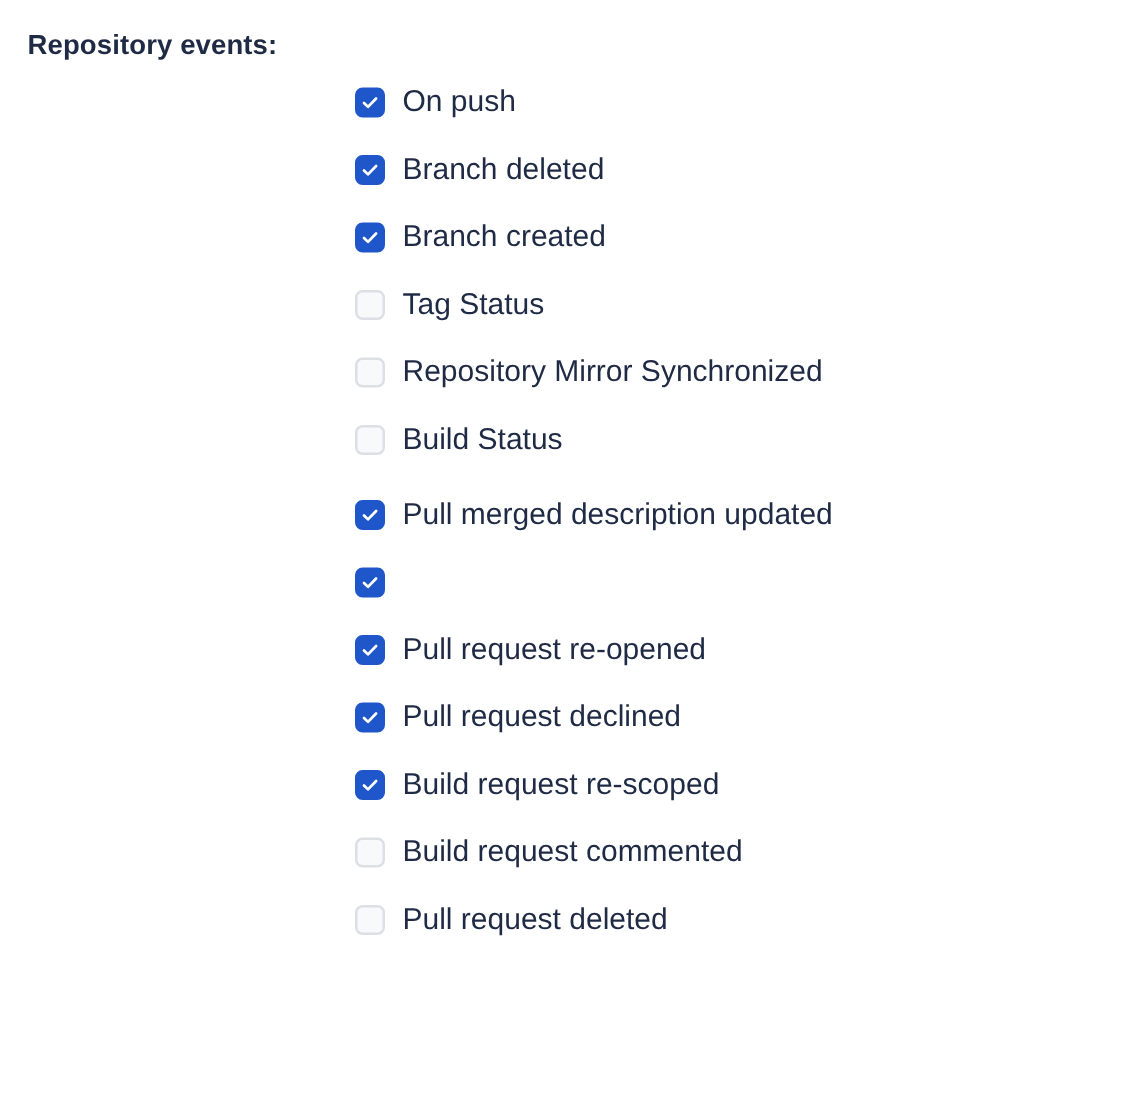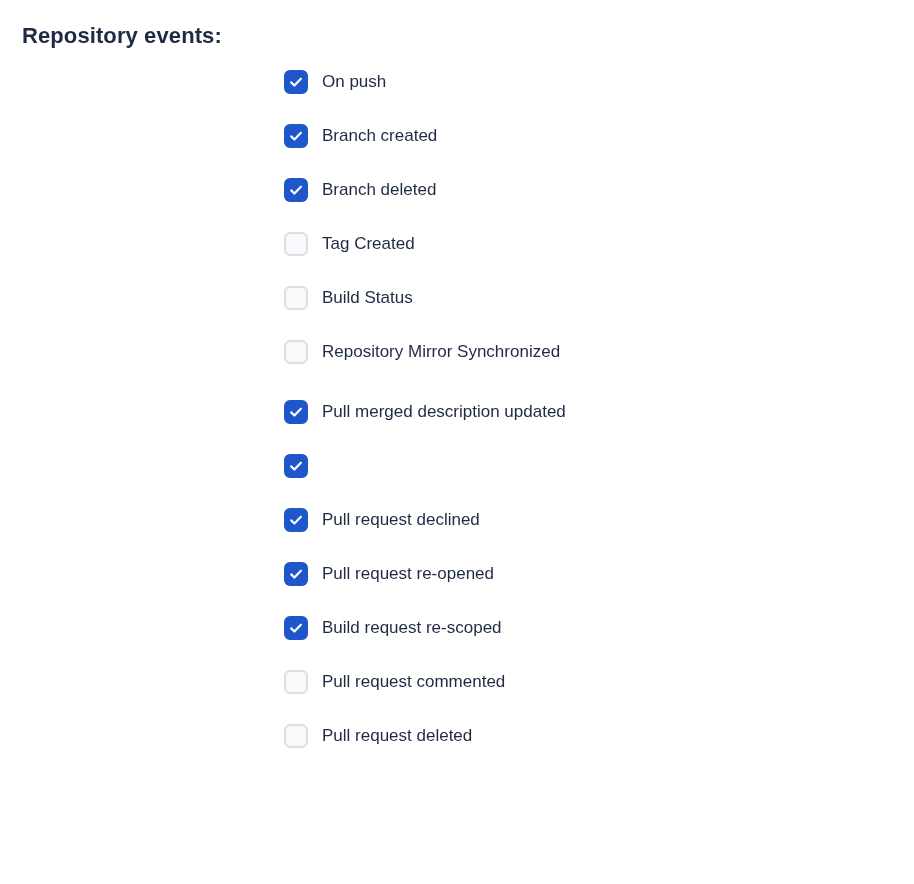--- a/index.html
+++ b/index.html
@@ -78,21 +78,21 @@
     height: 20px;
     display: block;
   }
   .checkbox.checked .tick svg {
     display: block;
     width: 20px;
     height: 20px;
   }
   .option-label {
     margin-left: 14px;
-    font-size: 17px;
+    font-size: 24px;
     line-height: 26px;
     font-weight: normal;
     color: #1f2a44;
     white-space: nowrap;
   }
 </style>
 </head>
 <body>
 
 <div class="page">
@@ -111,43 +111,43 @@
           <span class="option-label">On push</span>
         </li>
         <li class="option-row">
           <span class="checkbox checked" role="checkbox" aria-checked="true">
             <span class="tick">
               <svg viewBox="0 0 20 20">
                 <path d="M5.2 10.4 L8.4 13.5 L14.9 6.8" fill="none" stroke="#ffffff" stroke-width="2.2" stroke-linecap="round" stroke-linejoin="round"></path>
               </svg>
             </span>
           </span>
+          <span class="option-label">Branch deleted</span>
+        </li>
+        <li class="option-row">
+          <span class="checkbox checked" role="checkbox" aria-checked="true">
+            <span class="tick">
+              <svg viewBox="0 0 20 20">
+                <path d="M5.2 10.4 L8.4 13.5 L14.9 6.8" fill="none" stroke="#ffffff" stroke-width="2.2" stroke-linecap="round" stroke-linejoin="round"></path>
+              </svg>
+            </span>
+          </span>
           <span class="option-label">Branch created</span>
         </li>
         <li class="option-row">
-          <span class="checkbox checked" role="checkbox" aria-checked="true">
-            <span class="tick">
-              <svg viewBox="0 0 20 20">
-                <path d="M5.2 10.4 L8.4 13.5 L14.9 6.8" fill="none" stroke="#ffffff" stroke-width="2.2" stroke-linecap="round" stroke-linejoin="round"></path>
-              </svg>
-            </span>
-          </span>
-          <span class="option-label">Branch deleted</span>
-        </li>
-        <li class="option-row">
-          <span class="checkbox unchecked" role="checkbox" aria-checked="false"></span>
-          <span class="option-label">Tag Created</span>
+          <span class="checkbox unchecked" role="checkbox" aria-checked="false"></span>
+          <span class="option-label">Tag Status</span>
+        </li>
+        <li class="option-row">
+          <span class="checkbox unchecked" role="checkbox" aria-checked="false"></span>
+          <span class="option-label">Repository Mirror Synchronized</span>
         </li>
         <li class="option-row">
           <span class="checkbox unchecked" role="checkbox" aria-checked="false"></span>
           <span class="option-label">Build Status</span>
-        </li>
-        <li class="option-row">
-          <span class="checkbox unchecked" role="checkbox" aria-checked="false"></span>
-          <span class="option-label">Repository Mirror Synchronized</span>
         </li>
       </ul>
   </div>
 
   <div class="section section-pullrequest">
     <ul class="options">
         <li class="option-row">
           <span class="checkbox checked" role="checkbox" aria-checked="true">
             <span class="tick">
               <svg viewBox="0 0 20 20">
@@ -167,45 +167,45 @@
           </span>
         </li>
         <li class="option-row">
           <span class="checkbox checked" role="checkbox" aria-checked="true">
             <span class="tick">
               <svg viewBox="0 0 20 20">
                 <path d="M5.2 10.4 L8.4 13.5 L14.9 6.8" fill="none" stroke="#ffffff" stroke-width="2.2" stroke-linecap="round" stroke-linejoin="round"></path>
               </svg>
             </span>
           </span>
+          <span class="option-label">Pull request re-opened</span>
+        </li>
+        <li class="option-row">
+          <span class="checkbox checked" role="checkbox" aria-checked="true">
+            <span class="tick">
+              <svg viewBox="0 0 20 20">
+                <path d="M5.2 10.4 L8.4 13.5 L14.9 6.8" fill="none" stroke="#ffffff" stroke-width="2.2" stroke-linecap="round" stroke-linejoin="round"></path>
+              </svg>
+            </span>
+          </span>
           <span class="option-label">Pull request declined</span>
         </li>
         <li class="option-row">
           <span class="checkbox checked" role="checkbox" aria-checked="true">
             <span class="tick">
               <svg viewBox="0 0 20 20">
                 <path d="M5.2 10.4 L8.4 13.5 L14.9 6.8" fill="none" stroke="#ffffff" stroke-width="2.2" stroke-linecap="round" stroke-linejoin="round"></path>
               </svg>
             </span>
           </span>
-          <span class="option-label">Pull request re-opened</span>
-        </li>
-        <li class="option-row">
-          <span class="checkbox checked" role="checkbox" aria-checked="true">
-            <span class="tick">
-              <svg viewBox="0 0 20 20">
-                <path d="M5.2 10.4 L8.4 13.5 L14.9 6.8" fill="none" stroke="#ffffff" stroke-width="2.2" stroke-linecap="round" stroke-linejoin="round"></path>
-              </svg>
-            </span>
-          </span>
           <span class="option-label">Build request re-scoped</span>
         </li>
         <li class="option-row">
           <span class="checkbox unchecked" role="checkbox" aria-checked="false"></span>
-          <span class="option-label">Pull request commented</span>
+          <span class="option-label">Build request commented</span>
         </li>
         <li class="option-row">
           <span class="checkbox unchecked" role="checkbox" aria-checked="false"></span>
           <span class="option-label">Pull request deleted</span>
         </li>
       </ul>
   </div>
 
 </div>
 

